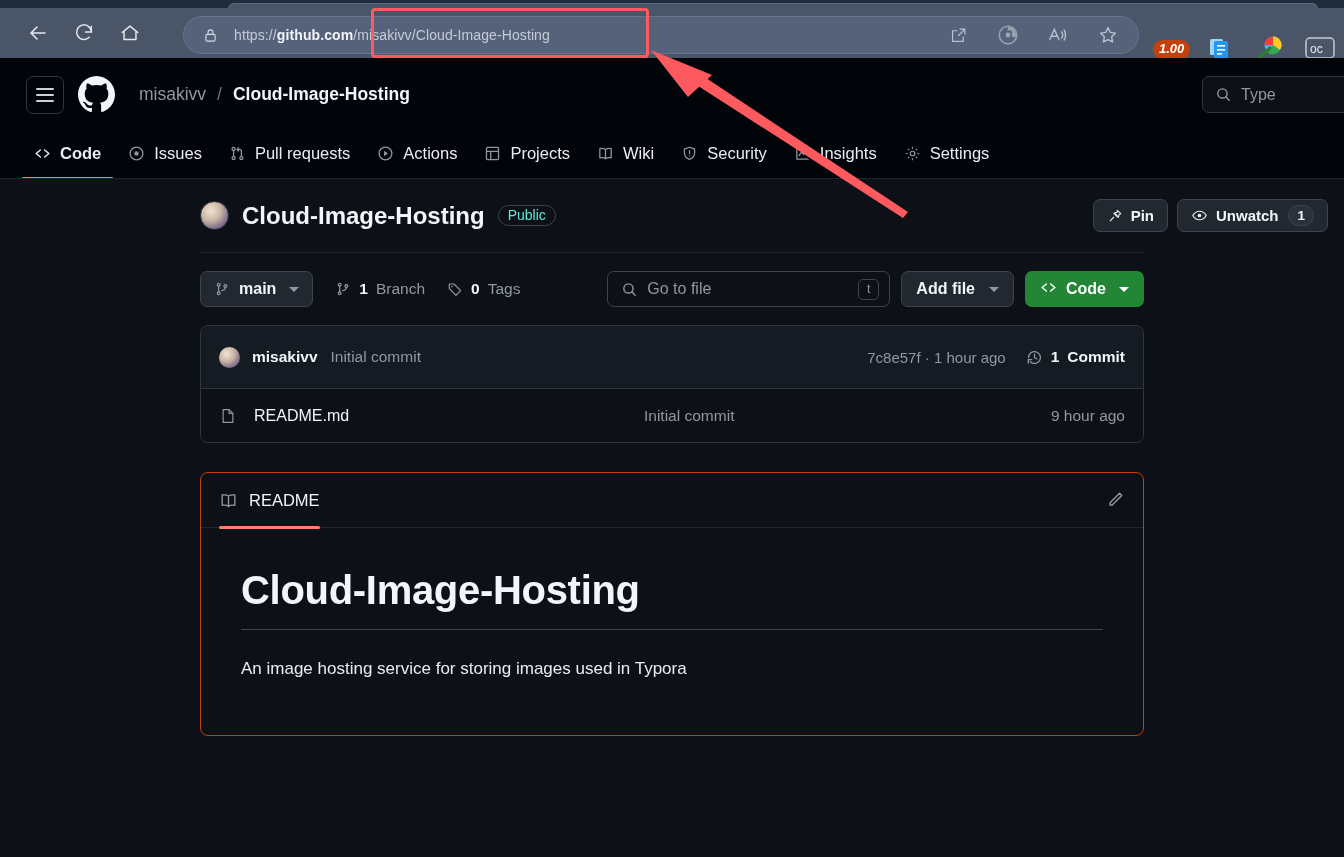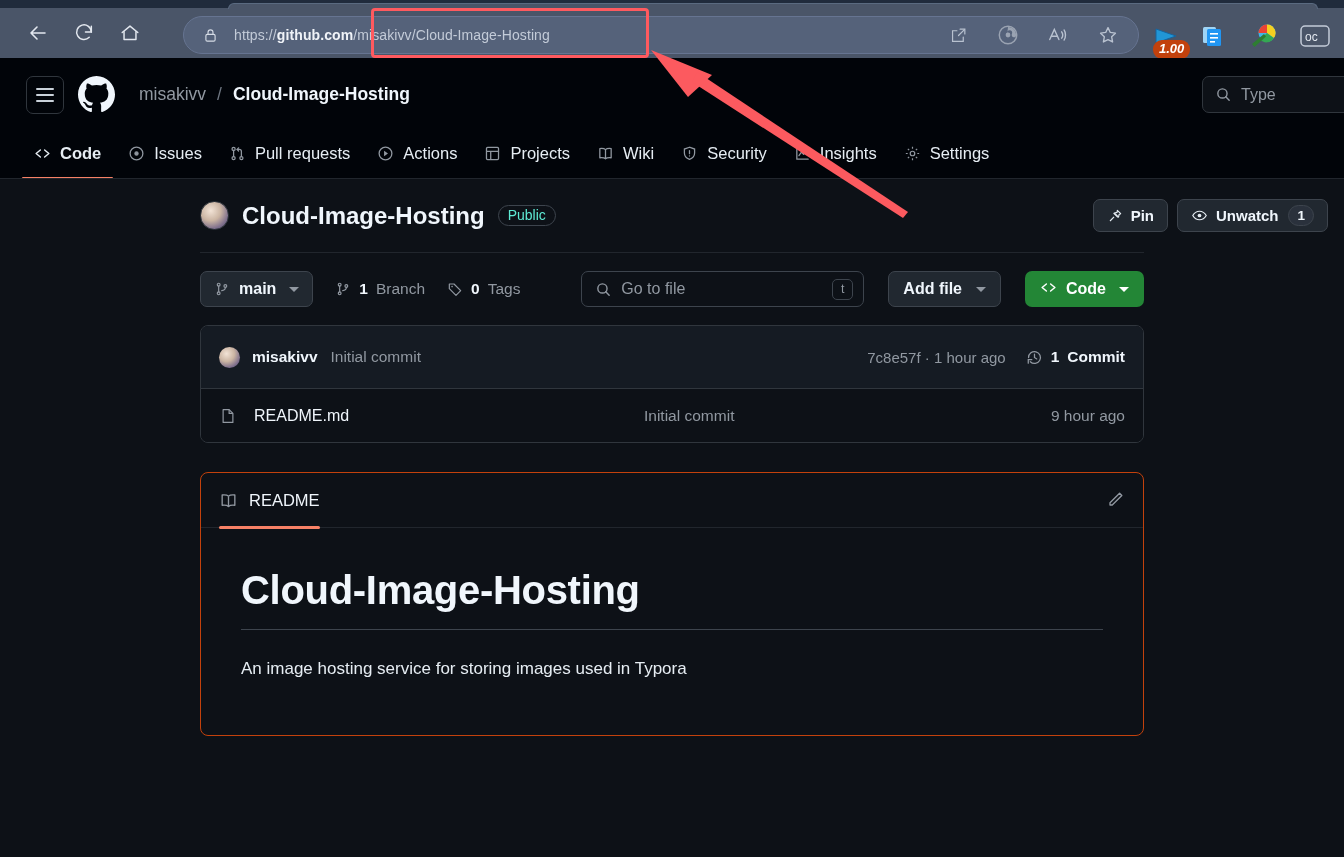--- a/index.html
+++ b/index.html
@@ -45,22 +45,22 @@
     margin-left: 15px; font-size: 14px; color: #c3cbd8;
     letter-spacing: .1px; white-space: nowrap;
   }
   #url-text b { color: #f0f3f8; font-weight: 700; }
   .omni-icon {
     position: absolute; top: 9px; width: 36px; height: 36px;
     display: flex; align-items: center; justify-content: center;
     color: #b9c2d0;
   }
   .ext-icon {
-    position: absolute; top: 8px; width: 40px; height: 40px;
-    display: flex; align-items: center; 
+    position: absolute; top: 20px; width: 40px; height: 40px;
+    display: flex; align-items: center; justify-content: center;
   }
   #badge-100 {
     position: absolute; left: 1153px; top: 32px;
     background: #c2410c; color: #fff; font-size: 13px; font-weight: 700;
     padding: 1px 6px 2px; border-radius: 9px; line-height: 1.2; font-style: italic;
   }
 
   
   #gh-page {
     position: absolute; left: 0; top: 58px; width: 1344px; height: 737px;
@@ -145,21 +145,21 @@
   #branch-select {
     display: flex; align-items: center; gap: 9px; height: 36px; padding: 0 13px;
     background: #212830; border: 1px solid #3d444d; border-radius: 7px;
     font-size: 16px; font-weight: 700; color: #f0f6fc;
   }
   #branch-select .ico { color: #9198a1; display: flex; }
   .caret { width: 0; height: 0; border-left: 5px solid transparent; border-right: 5px solid transparent; border-top: 5px solid #9198a1; margin-left: 4px; }
   .refs-item { display: flex; align-items: center; gap: 8px; margin-left: 22px; font-size: 15.5px; color: #9198a1; }
   .refs-item b { color: #f0f6fc; font-weight: 700; }
   .refs-item .ico { display: flex; color: #9198a1; }
-  #file-nav-right { position: absolute; right: 176px; display: flex; align-items: center; gap: 24px; }
+  #file-nav-right { position: absolute; right: 176px; display: flex; align-items: center; gap: 11px; }
   #goto-file {
     width: 283px; height: 36px; display: flex; align-items: center;
     background: #0d1117; border: 1px solid #3d444d; border-radius: 7px;
   }
   #goto-file .ico { margin: 0 9px 0 13px; color: #9198a1; display: flex; }
   #goto-file .ph { color: #9198a1; font-size: 16px; flex: 1; }
   #goto-file .kbd {
     margin-right: 10px; width: 21px; height: 21px; border: 1px solid #3d444d;
     border-radius: 5px; font-size: 12.5px; color: #9198a1;
     display: flex; align-items: center; justify-content: center;

